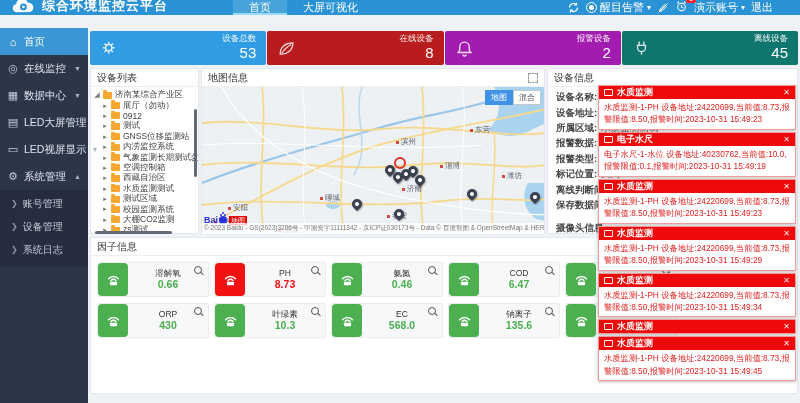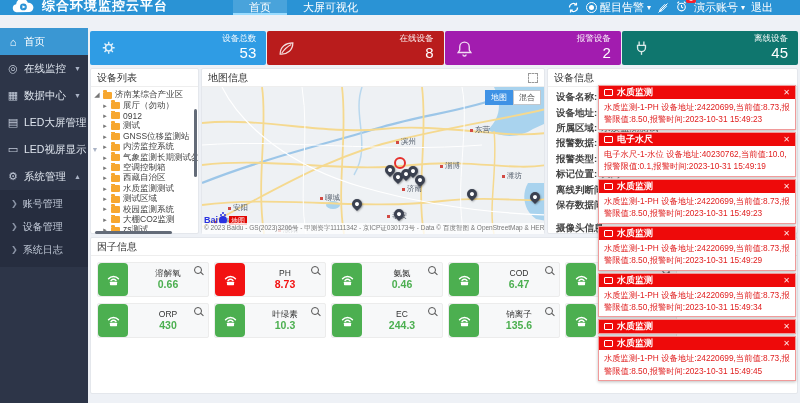--- a/index.html
+++ b/index.html
@@ -587,21 +587,21 @@
         <div class="fcard">
           <span class="ficon">
             <svg width="17" height="17" viewBox="0 0 24 24" fill="none" stroke="#fff" stroke-width="2" stroke-linecap="round">
               <path d="M5 11 a9 9 0 0 1 14 0"></path>
               <path d="M8.5 13.5 a5 5 0 0 1 7 0"></path>
               <rect x="7" y="15" width="10" height="5" rx="1" fill="#fff" stroke="none"></rect>
             </svg>
           </span>
           <span class="fmain">
             <div class="fname">EC</div>
-            <div class="fvalue">244.3</div>
+            <div class="fvalue">568.0</div>
           </span>
           <span class="fmag"></span>
         </div>
 
         <div class="fcard">
           <span class="ficon">
             <svg width="17" height="17" viewBox="0 0 24 24" fill="none" stroke="#fff" stroke-width="2" stroke-linecap="round">
               <path d="M5 11 a9 9 0 0 1 14 0"></path>
               <path d="M8.5 13.5 a5 5 0 0 1 7 0"></path>
               <rect x="7" y="15" width="10" height="5" rx="1" fill="#fff" stroke="none"></rect>

